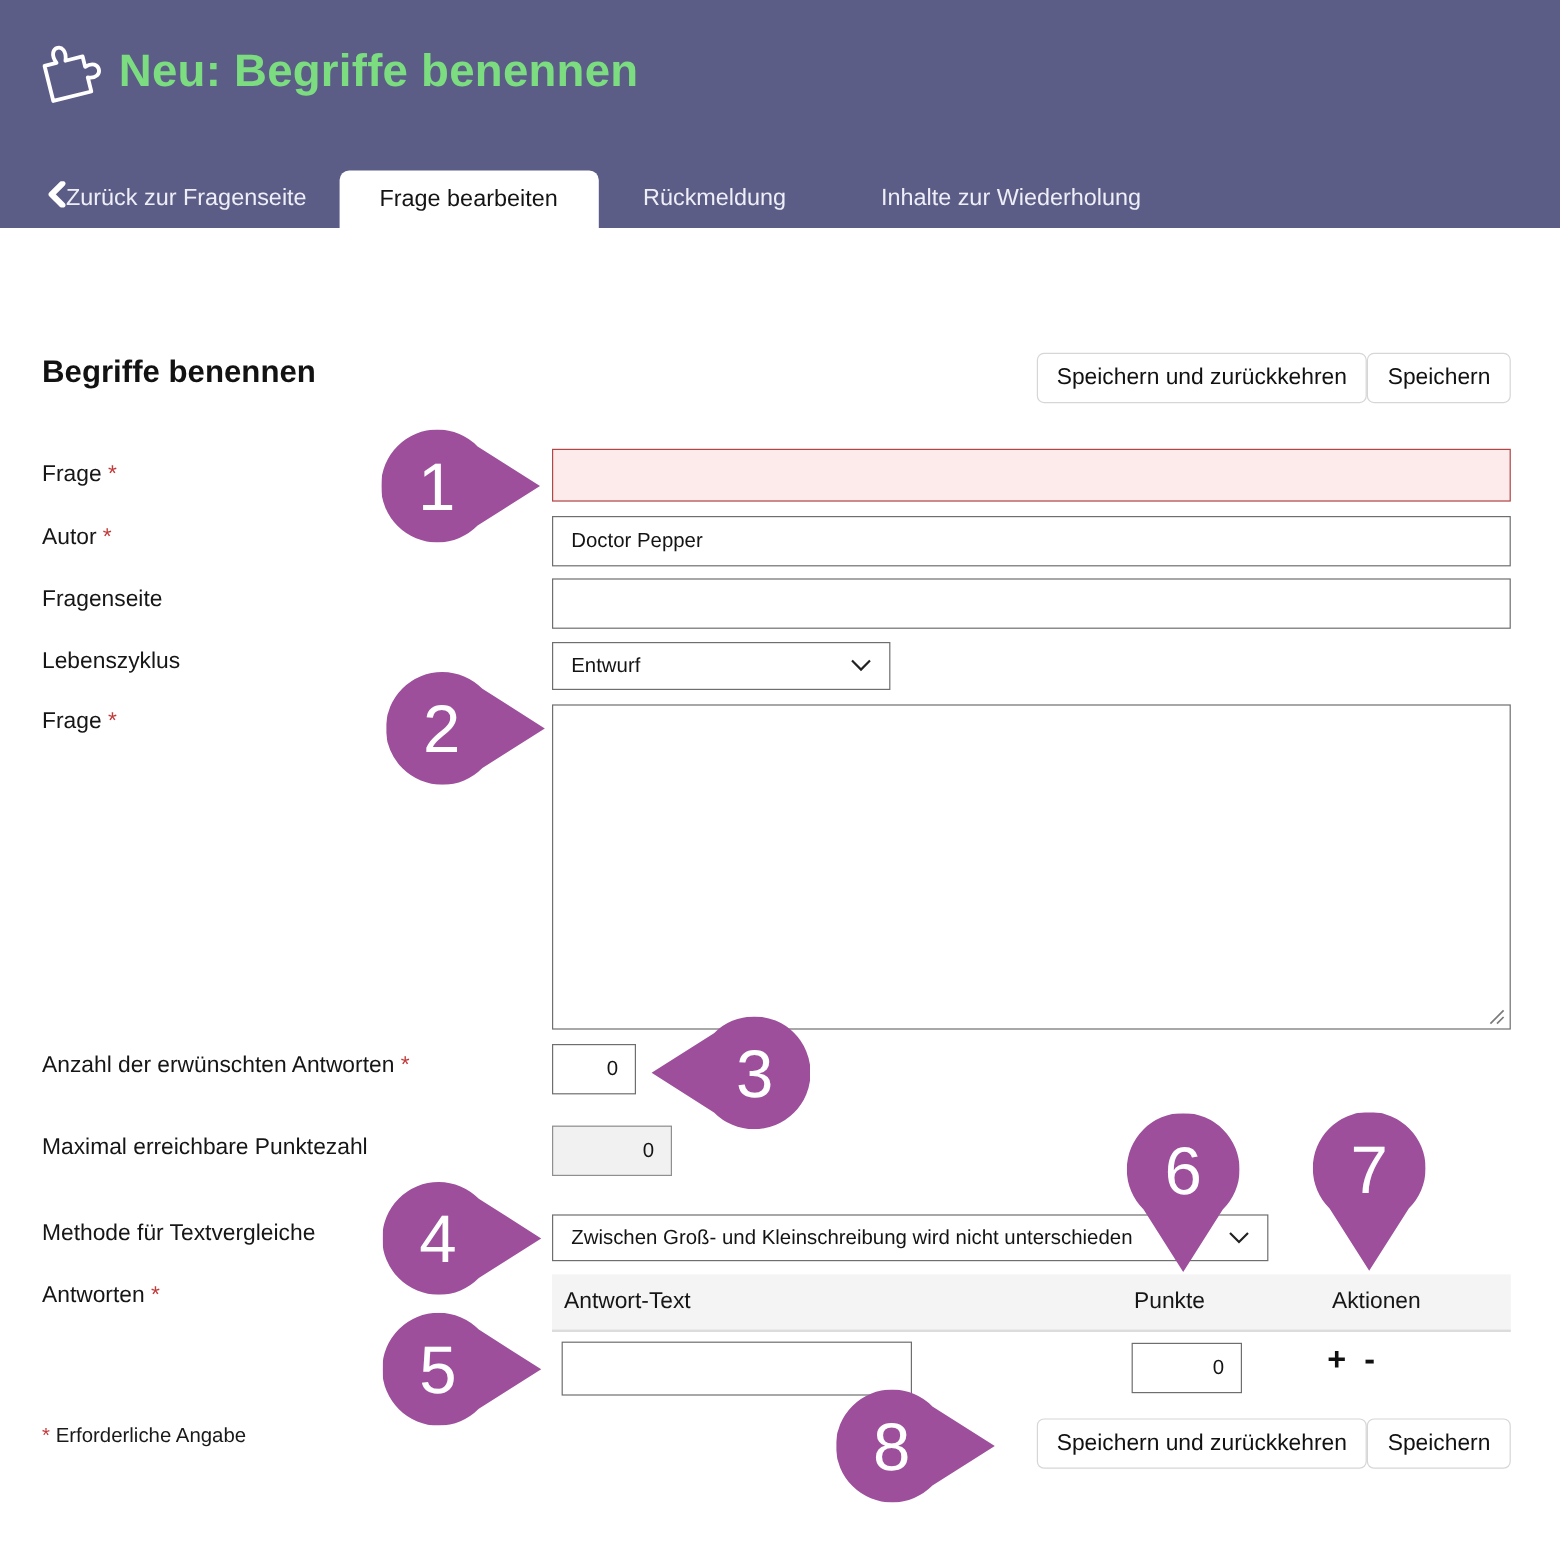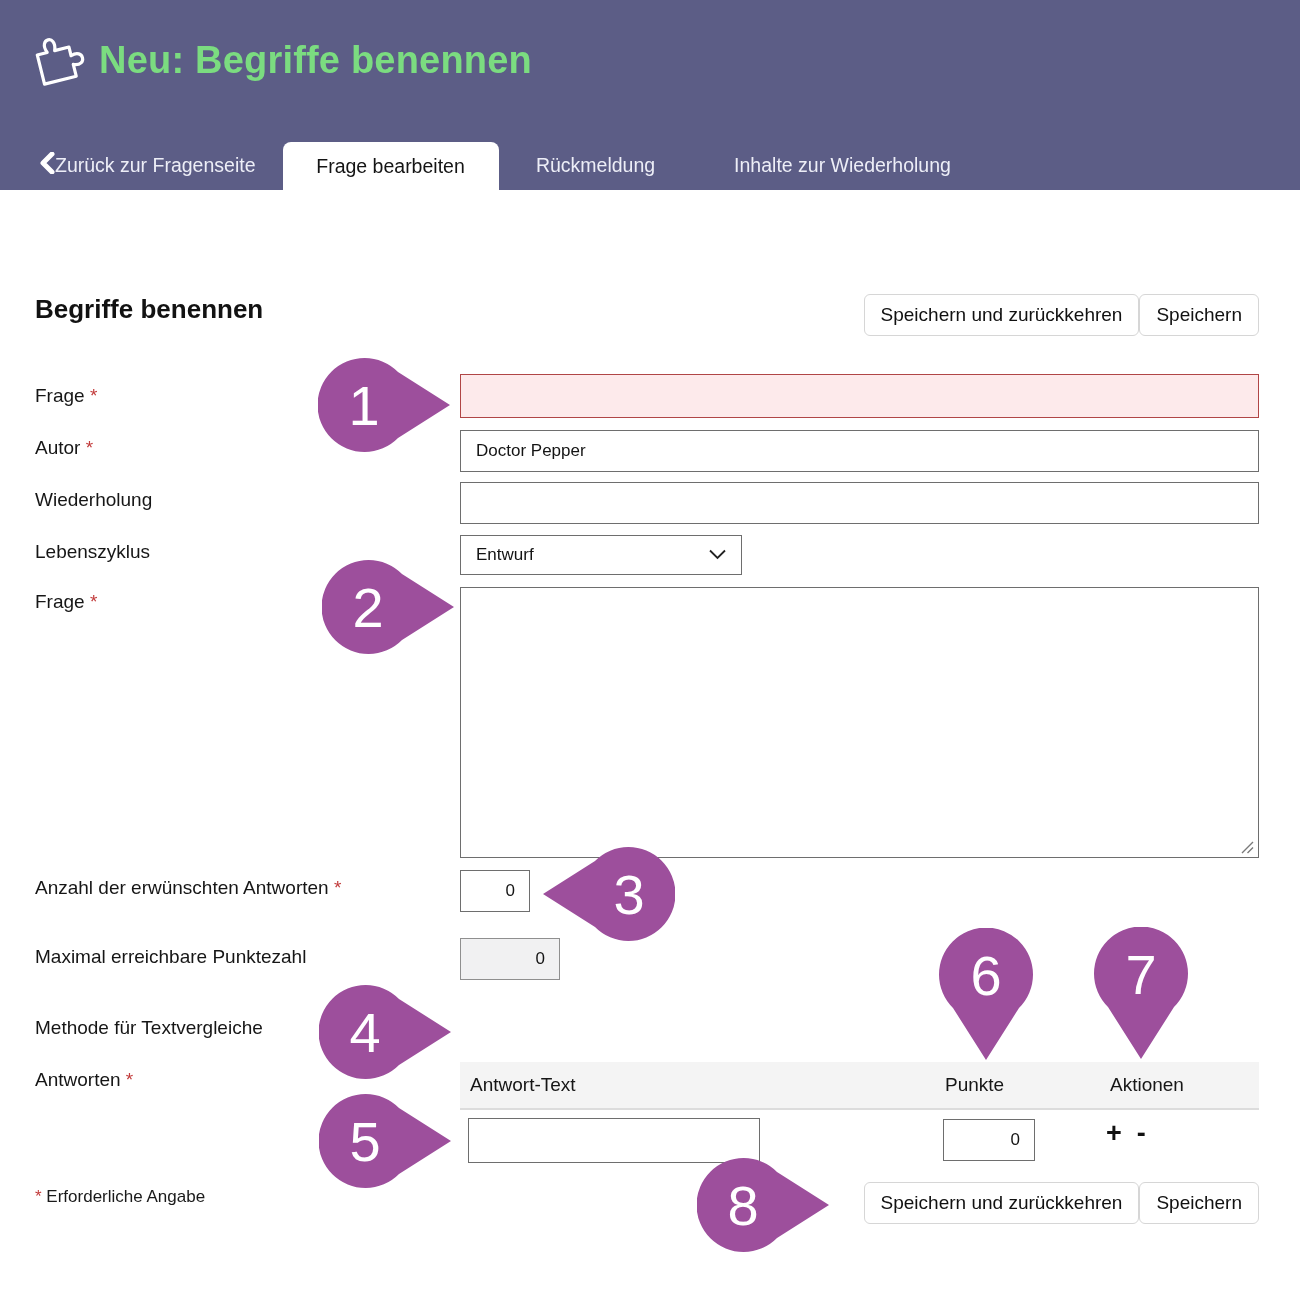--- a/index.html
+++ b/index.html
@@ -107,21 +107,21 @@
     <button class="btn">Speichern</button>
   </div>
 
   <div class="field-label" style="top:382px">
     <span>Frage</span> <span class="req">*</span>
   </div>
   <div class="field-label" style="top:434px">
     <span>Autor</span> <span class="req">*</span>
   </div>
   <div class="field-label" style="top:486px">
-    <span>Wiederholung</span>
+    <span>Fragenseite</span>
   </div>
   <div class="field-label" style="top:538px">
     <span>Lebenszyklus</span>
   </div>
   <div class="field-label" style="top:588px">
     <span>Frage</span> <span class="req">*</span>
   </div>
   <div class="field-label" style="top:874px">
     <span>Anzahl der erwünschten Antworten</span> <span class="req">*</span>
   </div>
@@ -154,20 +154,28 @@
   <span class="resize-handle">
     <svg width="15" height="15" viewBox="0 0 15 15" stroke="#7a7a7a" stroke-width="1.4" fill="none">
       <path d="M2 13 L13 2 M7.5 13 L13 7.5"></path>
     </svg>
   </span>
 
   <input class="ctl num" style="left: 460px; top: 870px; width: 70px; height: 42px;" value="0">
 
   <input class="ctl num disabled" style="left: 460px; top: 938px; width: 100px; height: 42px;" disabled="" value="0">
 
+  <div class="ctl select" style="left:460px;top:1012px;width:597px;height:39px">
+    <span class="val">Zwischen Groß- und Kleinschreibung wird nicht unterschieden</span>
+    <span class="chev">
+      <svg width="17" height="11" viewBox="0 0 17 11" fill="none" stroke="#222" stroke-width="1.8">
+          <polyline points="1,1.5 8.5,9 16,1.5"></polyline>
+        </svg>
+    </span>
+  </div>
 
   <div class="answers-header">
     <div>Antwort-Text</div>
     <div>Punkte</div>
     <div>Aktionen</div>
   </div>
 
   <input class="ctl" style="left: 468px; top: 1118px; width: 292px; height: 45px;" value="">
 
   <input class="ctl num" style="left: 943px; top: 1119px; width: 92px; height: 42px;" value="0">

